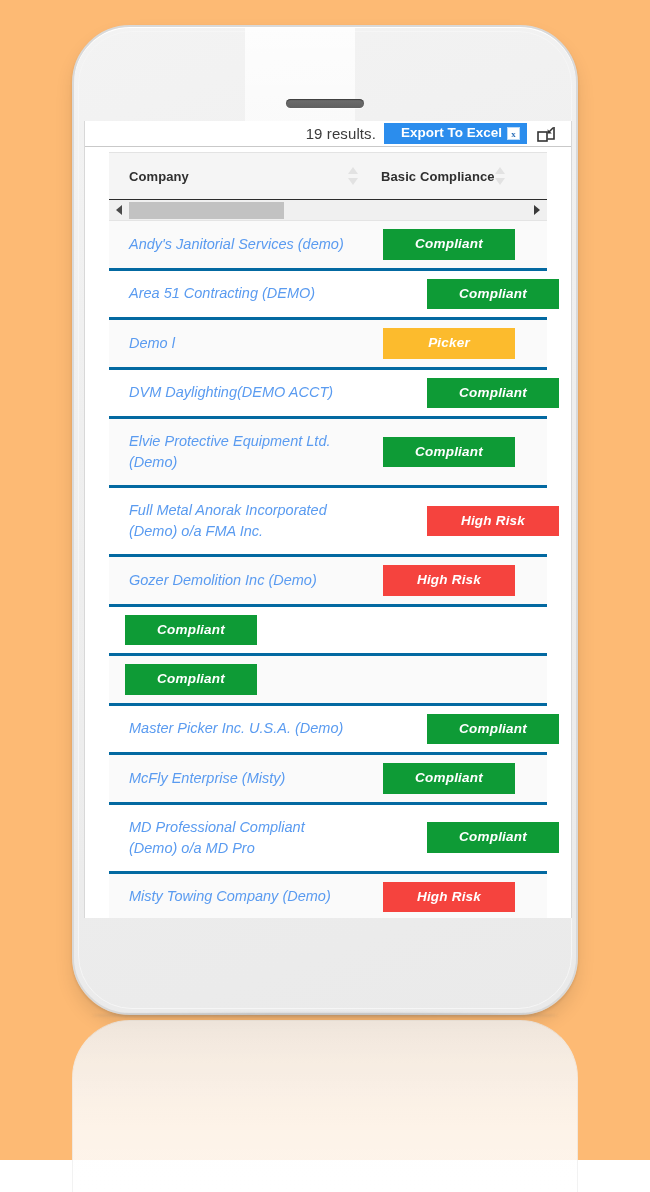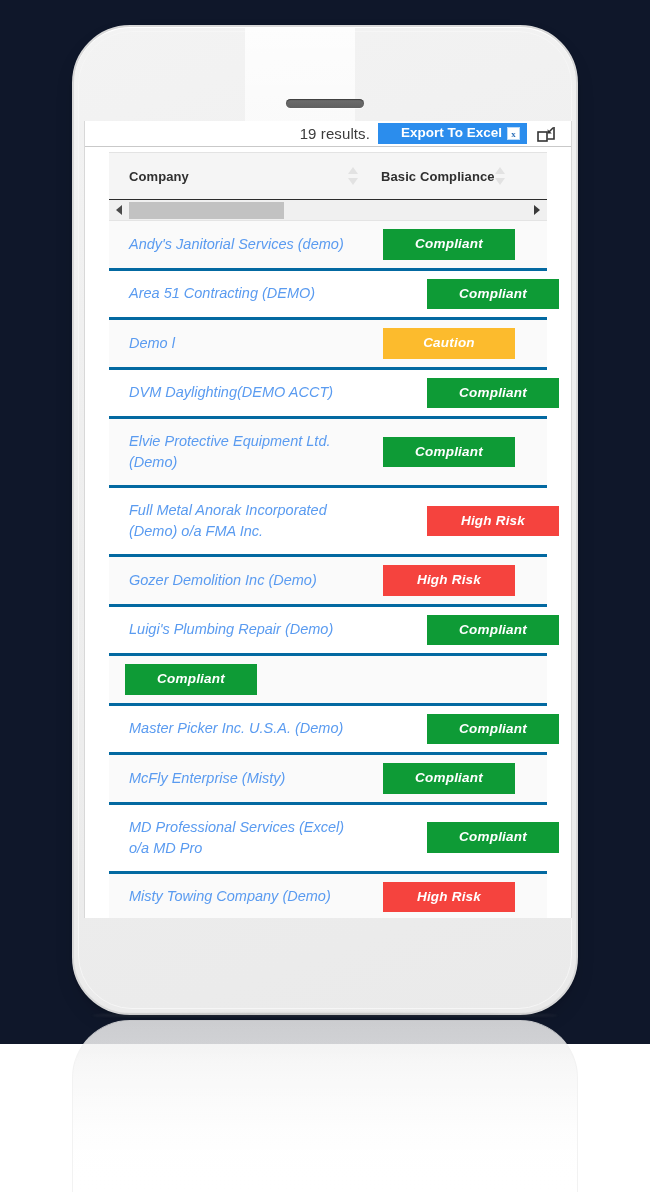--- a/index.html
+++ b/index.html
@@ -8,22 +8,22 @@
     width: 650px;
     height: 1192px;
     background: #ffffff;
     font-family: "Liberation Sans", sans-serif;
     overflow: hidden;
   }
 
   #stage {
     position: relative;
     width: 650px;
-    height: 1044px;
-    background: #0f172a;
+    height: 1160px;
+    background: #fdba74;
   }
 
   
   .device {
     position: absolute;
     left: 72px;
     top: 25px;
     width: 506px;
     height: 990px;
     border-radius: 58px;
@@ -92,21 +92,21 @@
     white-space: nowrap;
   }
   .export-btn {
     display: inline-flex;
     align-items: center;
     gap: 5px;
     background: #2b8ded;
     color: #ffffff;
     font-size: 13.5px;
     font-weight: 600;
-    padding: 3px 7px 4px 23px;
+    padding: 3px 7px 4px 17px;
     line-height: 1;
     white-space: nowrap;
     cursor: pointer;
     border: none;
   }
   .excel-icon {
     display: inline-block;
     width: 13px; height: 13px;
     background: #ffffff;
     border: 1px solid #b9d9f7;
@@ -340,21 +340,21 @@
               </div>
               <div class="cell-status">
                 <span class="badge compliant">Compliant</span>
               </div>
             </div>
             <div class="row odd">
               <div class="cell-company">
                 <a class="company-link">Demo l</a>
               </div>
               <div class="cell-status">
-                <span class="badge caution">Caution</span>
+                <span class="badge caution">Picker</span>
               </div>
             </div>
             <div class="row even">
               <div class="cell-company">
                 <a class="company-link">DVM Daylighting(DEMO ACCT)</a>
               </div>
               <div class="cell-status">
                 <span class="badge compliant">Compliant</span>
               </div>
             </div>
@@ -376,23 +376,20 @@
             </div>
             <div class="row odd">
               <div class="cell-company">
                 <a class="company-link">Gozer Demolition Inc (Demo)</a>
               </div>
               <div class="cell-status">
                 <span class="badge highrisk">High Risk</span>
               </div>
             </div>
             <div class="row even">
-              <div class="cell-company">
-                <a class="company-link">Luigi's Plumbing Repair (Demo)</a>
-              </div>
               <div class="cell-status">
                 <span class="badge compliant">Compliant</span>
               </div>
             </div>
             <div class="row odd">
               <div class="cell-status">
                 <span class="badge compliant">Compliant</span>
               </div>
             </div>
             <div class="row even">
@@ -406,21 +403,21 @@
             <div class="row odd">
               <div class="cell-company">
                 <a class="company-link">McFly Enterprise (Misty)</a>
               </div>
               <div class="cell-status">
                 <span class="badge compliant">Compliant</span>
               </div>
             </div>
             <div class="row even">
               <div class="cell-company">
-                <a class="company-link">MD Professional Services (Excel) o/a MD Pro</a>
+                <a class="company-link">MD Professional Compliant (Demo) o/a MD Pro</a>
               </div>
               <div class="cell-status">
                 <span class="badge compliant">Compliant</span>
               </div>
             </div>
             <div class="row odd">
               <div class="cell-company">
                 <a class="company-link">Misty Towing Company (Demo)</a>
               </div>
               <div class="cell-status">

